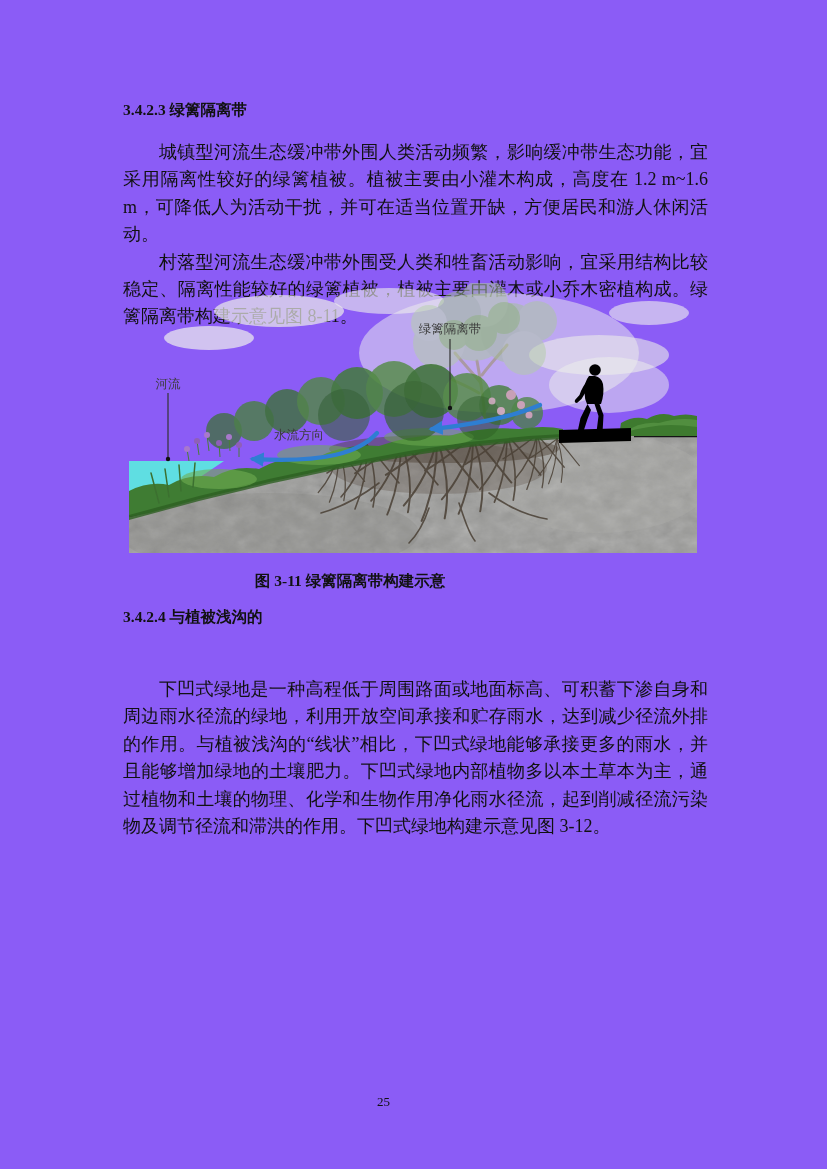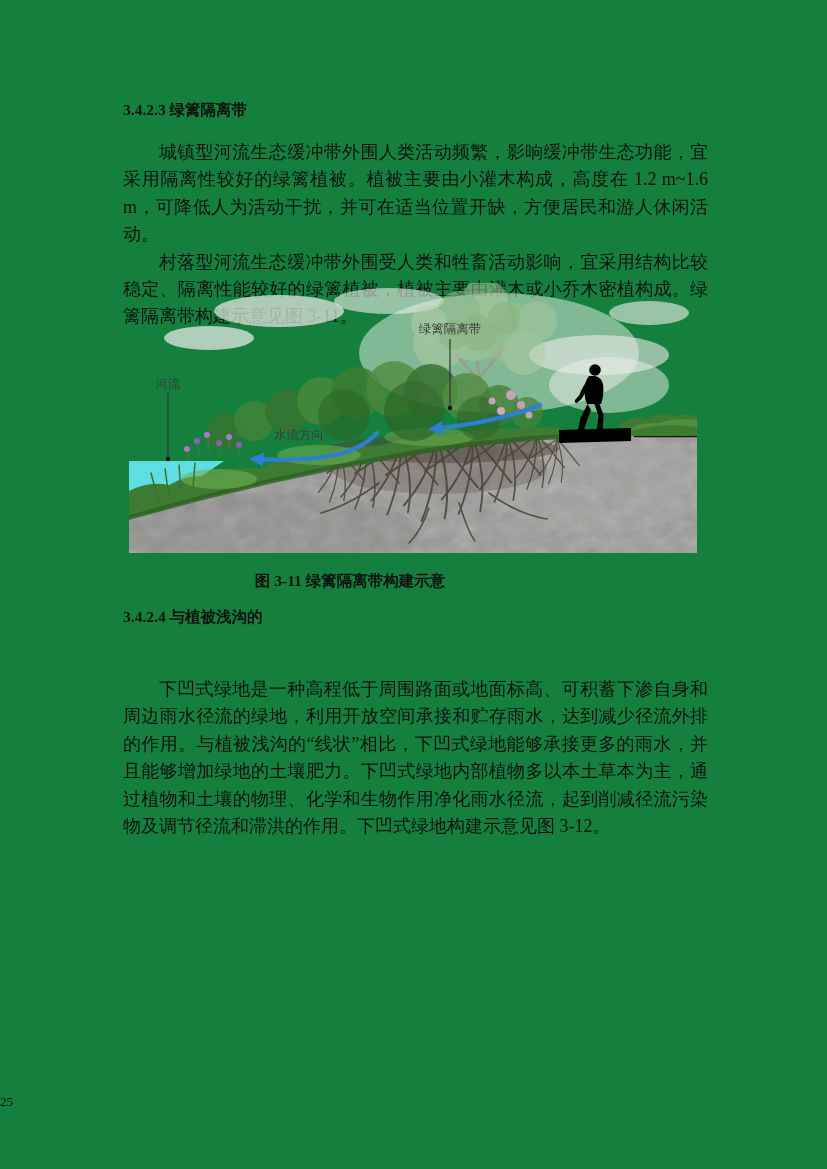--- a/index.html
+++ b/index.html
@@ -1,20 +1,20 @@
 <!DOCTYPE html>
 <html><head>
 <meta charset="utf-8">
 <style>
   html,body{margin:0;padding:0;background:#ffffff;}
   .sheet{
     position:relative;
     width:827px;height:1169px;
     margin:0 auto;
-    background:#15803d;
+    background:#8b5cf6;
     font-family:"Liberation Serif", serif;
     color:#111;
     overflow:hidden;
   }
   .heading{
     position:absolute;left:123px;width:585px;
     font-size:15.5px;font-weight:bold;line-height:20px;
     margin:0;
   }
   .h1{top:100px;}
@@ -28,38 +28,38 @@
     text-align:justify;text-justify:inter-ideograph;
     text-indent:2em;
   }
   .figure-wrap{position:absolute;left:129px;top:283px;width:568px;height:270px;}
   .figcaption{
     position:absolute;left:0;top:571px;width:700px;
     text-align:center;font-size:15.5px;font-weight:bold;margin:0;
   }
   .page-number{
     position:absolute;left:0;top:1094px;width:767px;
-    font-size:13px;
+    text-align:center;font-size:13px;
   }
   .fig-label{
     font-family:"Liberation Sans", sans-serif;
     font-size:12.5px;
     fill:#3c3c3c;
   }
 </style>
 </head>
 <body>
 
 <div class="sheet">
 
   <h2 class="heading h1">3.4.2.3 绿篱隔离带</h2>
 
   <div class="textblock tb1">
     <p>城镇型河流生态缓冲带外围人类活动频繁，影响缓冲带生态功能，宜采用隔离性较好的绿篱植被。植被主要由小灌木构成，高度在 1.2 m~1.6 m，可降低人为活动干扰，并可在适当位置开缺，方便居民和游人休闲活动。</p>
-    <p>村落型河流生态缓冲带外围受人类和牲畜活动影响，宜采用结构比较稳定、隔离性能较好的绿篱植被，植被主要由灌木或小乔木密植构成。绿篱隔离带构建示意见图 3-11。</p>
+    <p>村落型河流生态缓冲带外围受人类和牲畜活动影响，宜采用结构比较稳定、隔离性能较好的绿篱植被，植被主要由灌木或小乔木密植构成。绿篱隔离带构建示意见图 8-11。</p>
   </div>
 
   <div class="figure-wrap">
     <svg width="568" height="270" viewBox="0 0 568 270" xmlns="http://www.w3.org/2000/svg">
       <defs>
         <marker id="ah" viewBox="0 0 10 10" refX="7.5" refY="5" markerWidth="3.4" markerHeight="3.4" orient="auto">
           <path d="M0,0 L10,5 L0,10 Z" fill="#2e7ed2"></path>
         </marker>
         <clipPath id="soilClip">
           <path d="M0,232 L70,213 L140,196 L210,181 L280,168 L340,159 L400,153 L434,151 L502,151 L505,153 L568,153 L568,270 L0,270 Z"></path>

